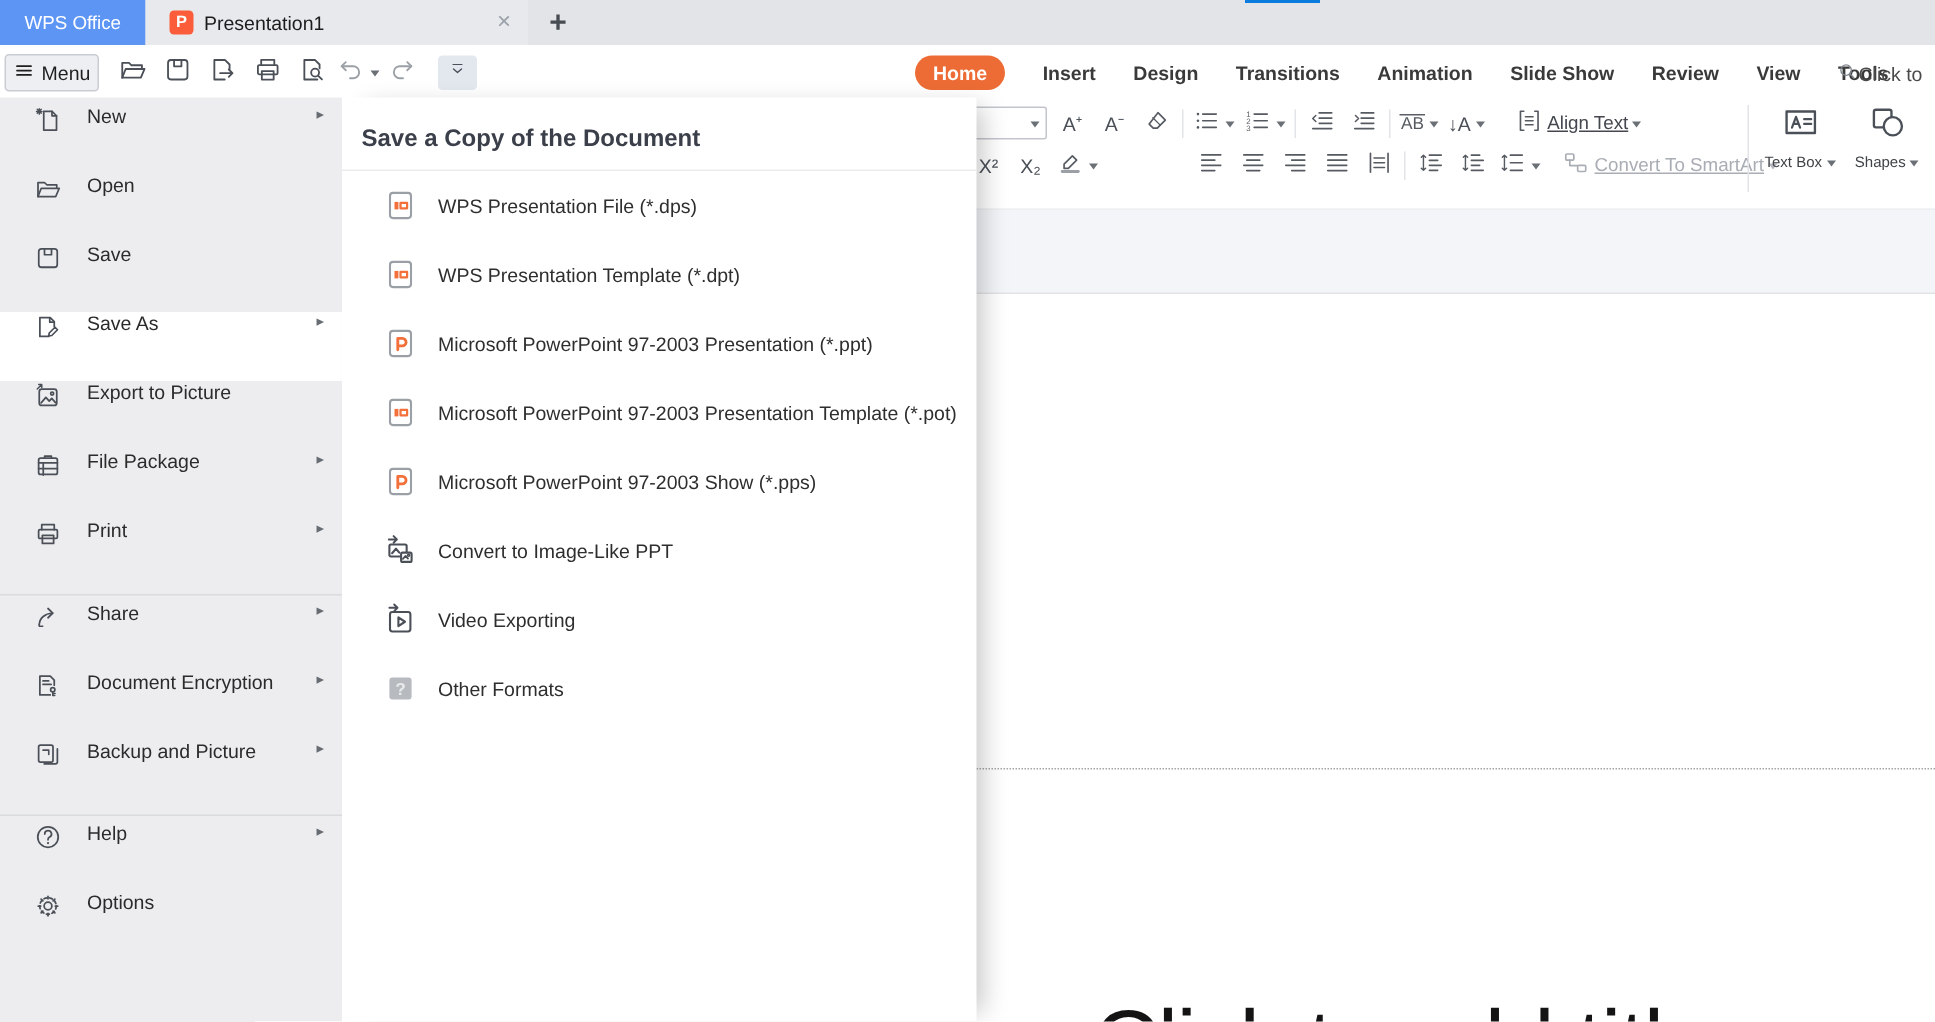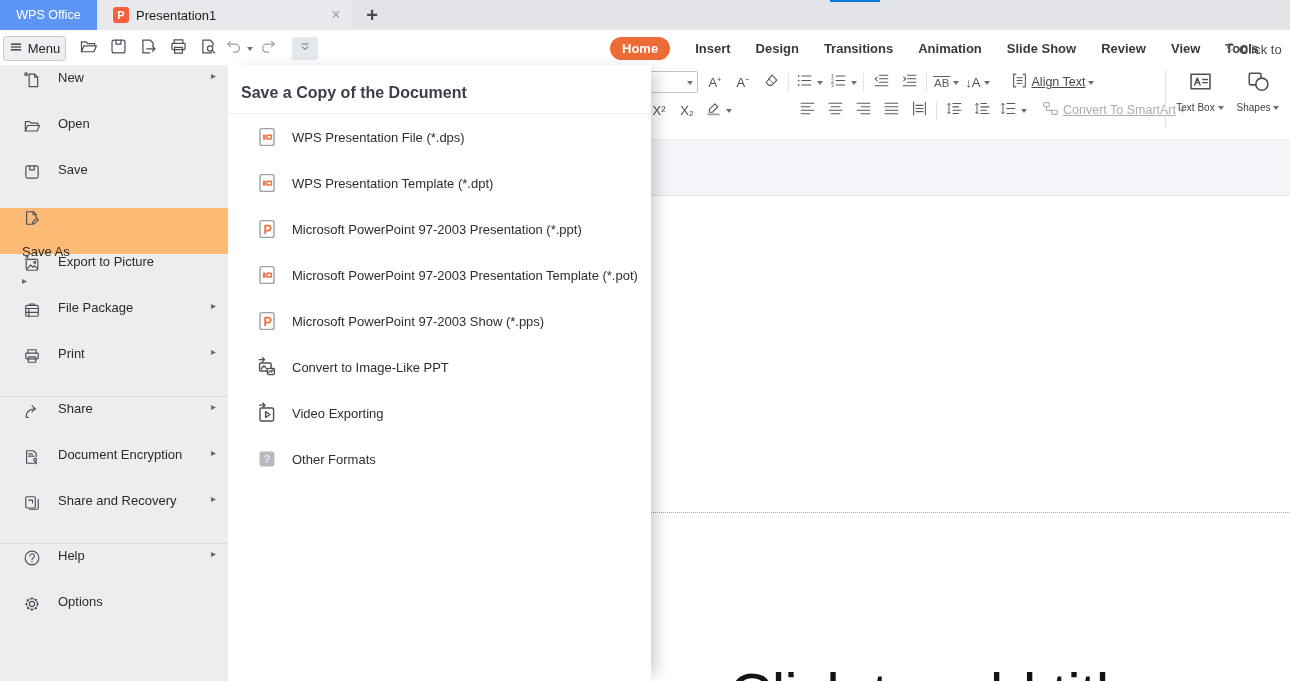--- a/index.html
+++ b/index.html
@@ -78,21 +78,21 @@
   .dotline { position:absolute; left:640px; right:0; height:0; border-top:1.5px dotted #a6a6a6; }
   .dl1 { top:316px; }
   .slide-title { position:absolute; left:610px; right:30px; top:464px; text-align:center; font-size:61px;
                  color:#141414; font-weight:400; letter-spacing:-1px; }
 
   
   .sidebar { position:absolute; left:0; top:65px; width:228px; height:616px; background:#ededef; z-index:5;
              padding-top:5px; }
   .srow { height:46px; display:flex; align-items:flex-start; padding:0 12px 0 22px; gap:16px; font-size:13px;
           color:#2b2b2b; }
-  .srow.active { background:#fdba74;flex-direction:column; }
+  .srow.active { background:#ffffff; }
   .srow .i { width:20px; height:20px; color:#4b5058; flex:none; }
   .srow .i svg { width:20px; height:20px; }
   .slbl { flex:1; white-space:nowrap; }
   .sarrow { color:#676c73; font-size:10px; }
   .sdiv { height:9px; display:flex; align-items:center; }
   .sdiv::before { content:""; display:block; width:100%; height:1px; background:#dadbde; }
 
   
   .panel { position:absolute; left:228px; top:65px; width:423px; height:616px; background:#fff; z-index:6;
            box-shadow:10px 0 16px -6px rgba(0,0,0,0.22); }
@@ -439,21 +439,21 @@
           </svg></span>
         <span class="slbl">Document Encryption</span>
         <span class="sarrow">▸</span>
       </div>
       <div class="srow">
         <span class="i"><svg viewBox="0 0 24 24" fill="none" stroke="currentColor" stroke-width="1.4" stroke-linecap="round" stroke-linejoin="round">
             <rect x="4.5" y="4.5" width="11.5" height="13.5" rx="1.4"></rect>
             <path d="M19.5 7.5v10.4a1.6 1.6 0 0 1-1.6 1.6H9"></path>
             <path d="M8 8.5h4.6V12" stroke-width="1.3"></path>
           </svg></span>
-        <span class="slbl">Share and Recovery</span>
+        <span class="slbl">Backup and Picture</span>
         <span class="sarrow">▸</span>
       </div>
       <div class="sdiv"></div>
       <div class="srow">
         <span class="i"><svg viewBox="0 0 24 24" fill="none" stroke="currentColor" stroke-width="1.4" stroke-linecap="round" stroke-linejoin="round">
             <circle cx="12" cy="12" r="8.2"></circle>
             <path d="M9.4 9.6a2.7 2.7 0 1 1 3.9 2.4c-.9.45-1.3 1-1.3 1.9v.3"></path>
             <circle cx="12" cy="16.8" r=".9" fill="currentColor" stroke="none"></circle>
           </svg></span>
         <span class="slbl">Help</span>

